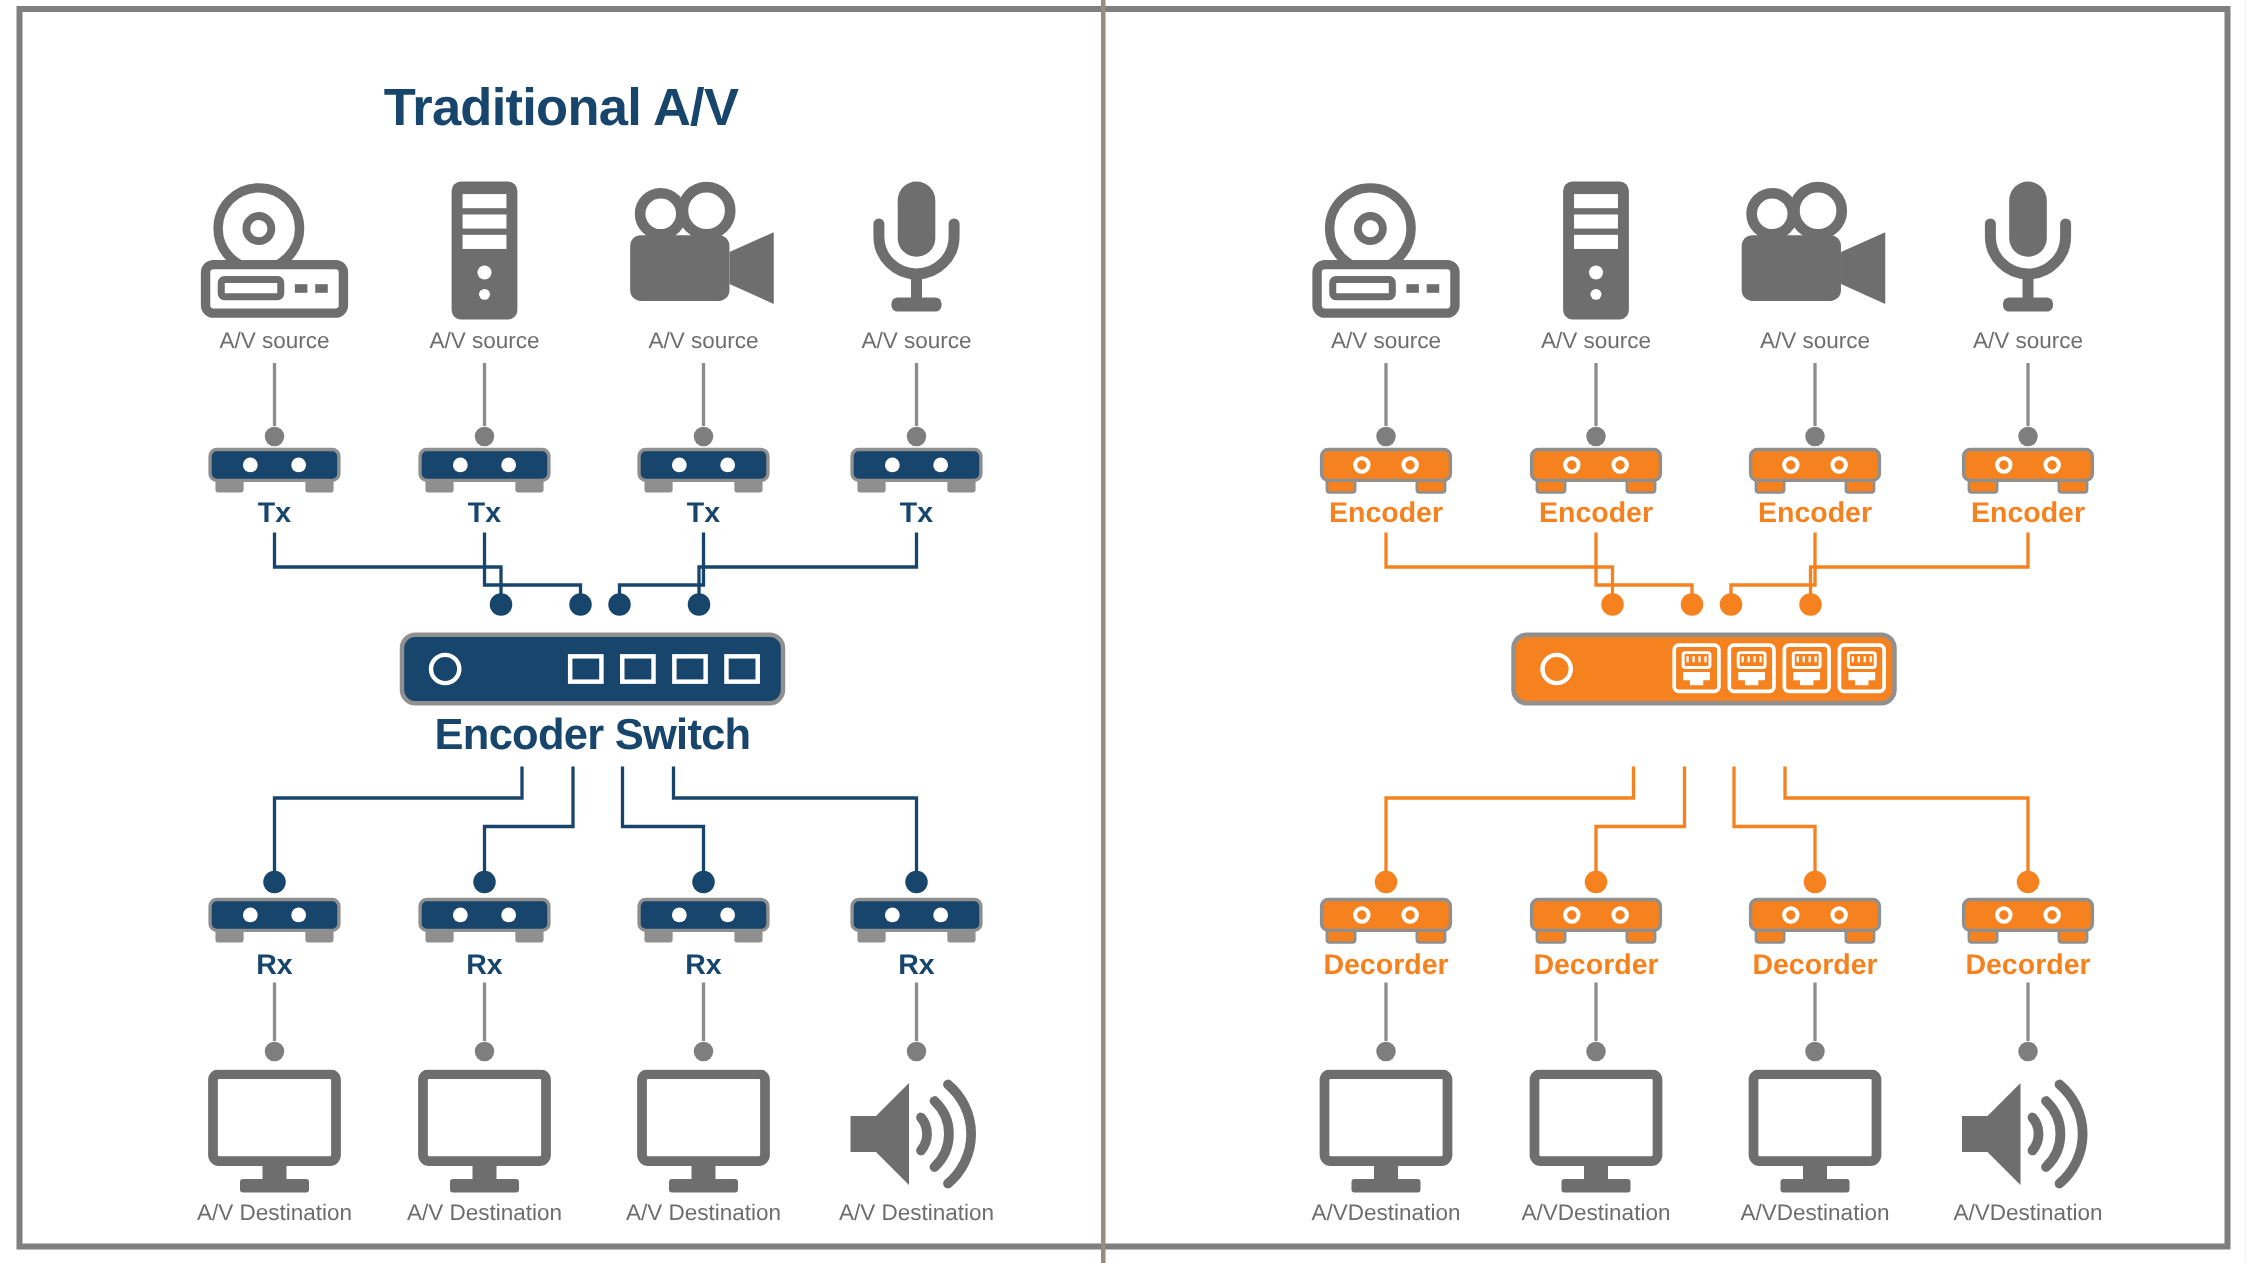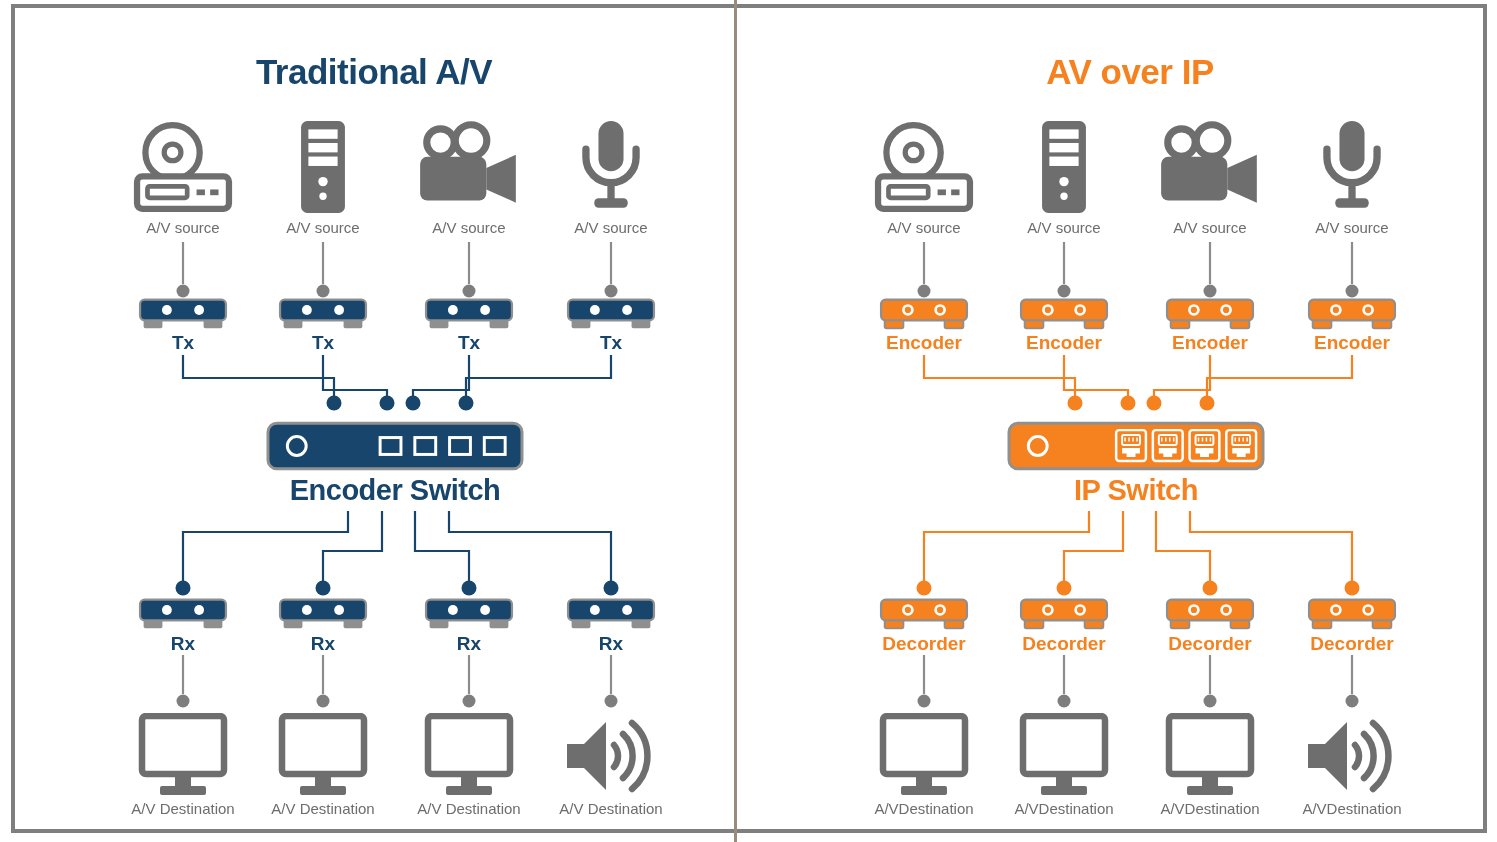--- a/index.html
+++ b/index.html
@@ -266,21 +266,20 @@
           <use href="#speaker"></use>
         </svg>
       </div>
     <div class="lab dest-lab" style="left:183px">A/V Destination</div>
     <div class="lab dest-lab" style="left:323px">A/V Destination</div>
     <div class="lab dest-lab" style="left:469px">A/V Destination</div>
     <div class="lab dest-lab" style="left:611px">A/V Destination</div>
   </div>
 
   <div class="panel panel-right">
-    <div class="title">AV over IP</div>
 
     <svg class="wires">
         <use href="#wires-common"></use>
       </svg>
 
     <div class="cell src" style="left:183px">
       <svg>
           <use href="#disc-player"></use>
         </svg>
     </div>
@@ -327,21 +326,20 @@
     <div class="dev-lab" style="left:183px">Encoder</div>
     <div class="dev-lab" style="left:323px">Encoder</div>
     <div class="dev-lab" style="left:469px">Encoder</div>
     <div class="dev-lab" style="left:611px">Encoder</div>
 
     <div class="switch">
       <svg>
           <use href="#ip-switch-box"></use>
         </svg>
     </div>
-    <div class="switch-lab">IP Switch</div>
 
     <div class="cell dev rxdev" style="left:183px">
       <svg>
           <use href="#dev-ring"></use>
         </svg>
       </div>
     <div class="cell dev rxdev" style="left:323px">
       <svg>
           <use href="#dev-ring"></use>
         </svg>

